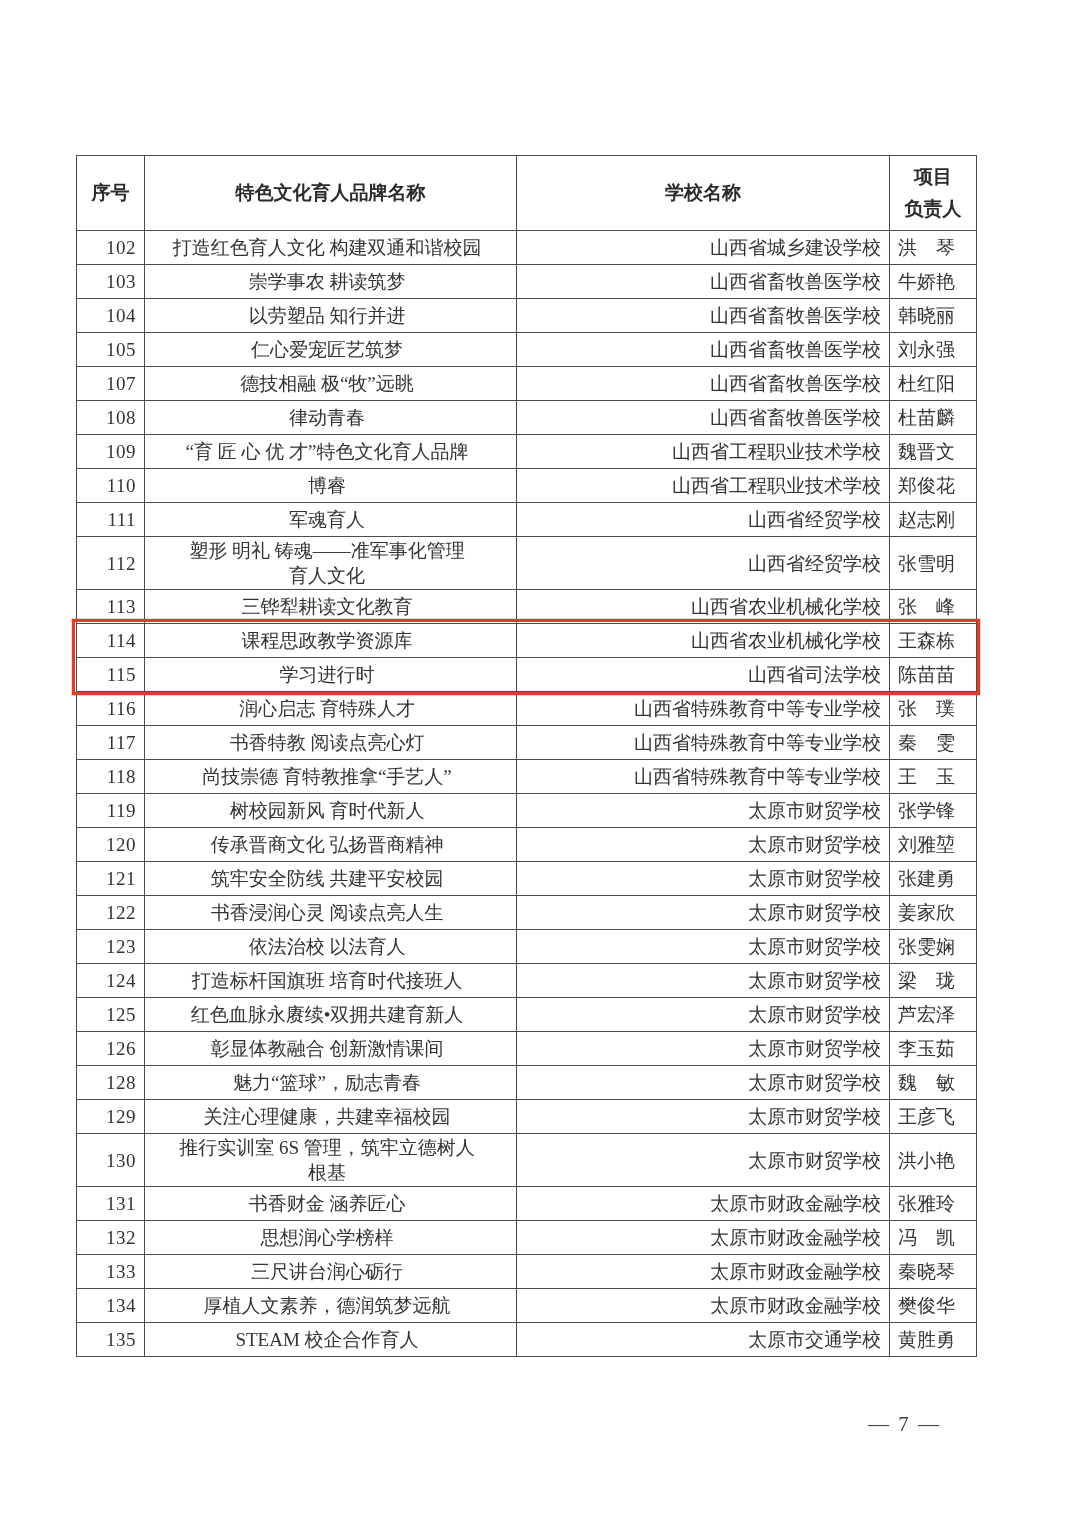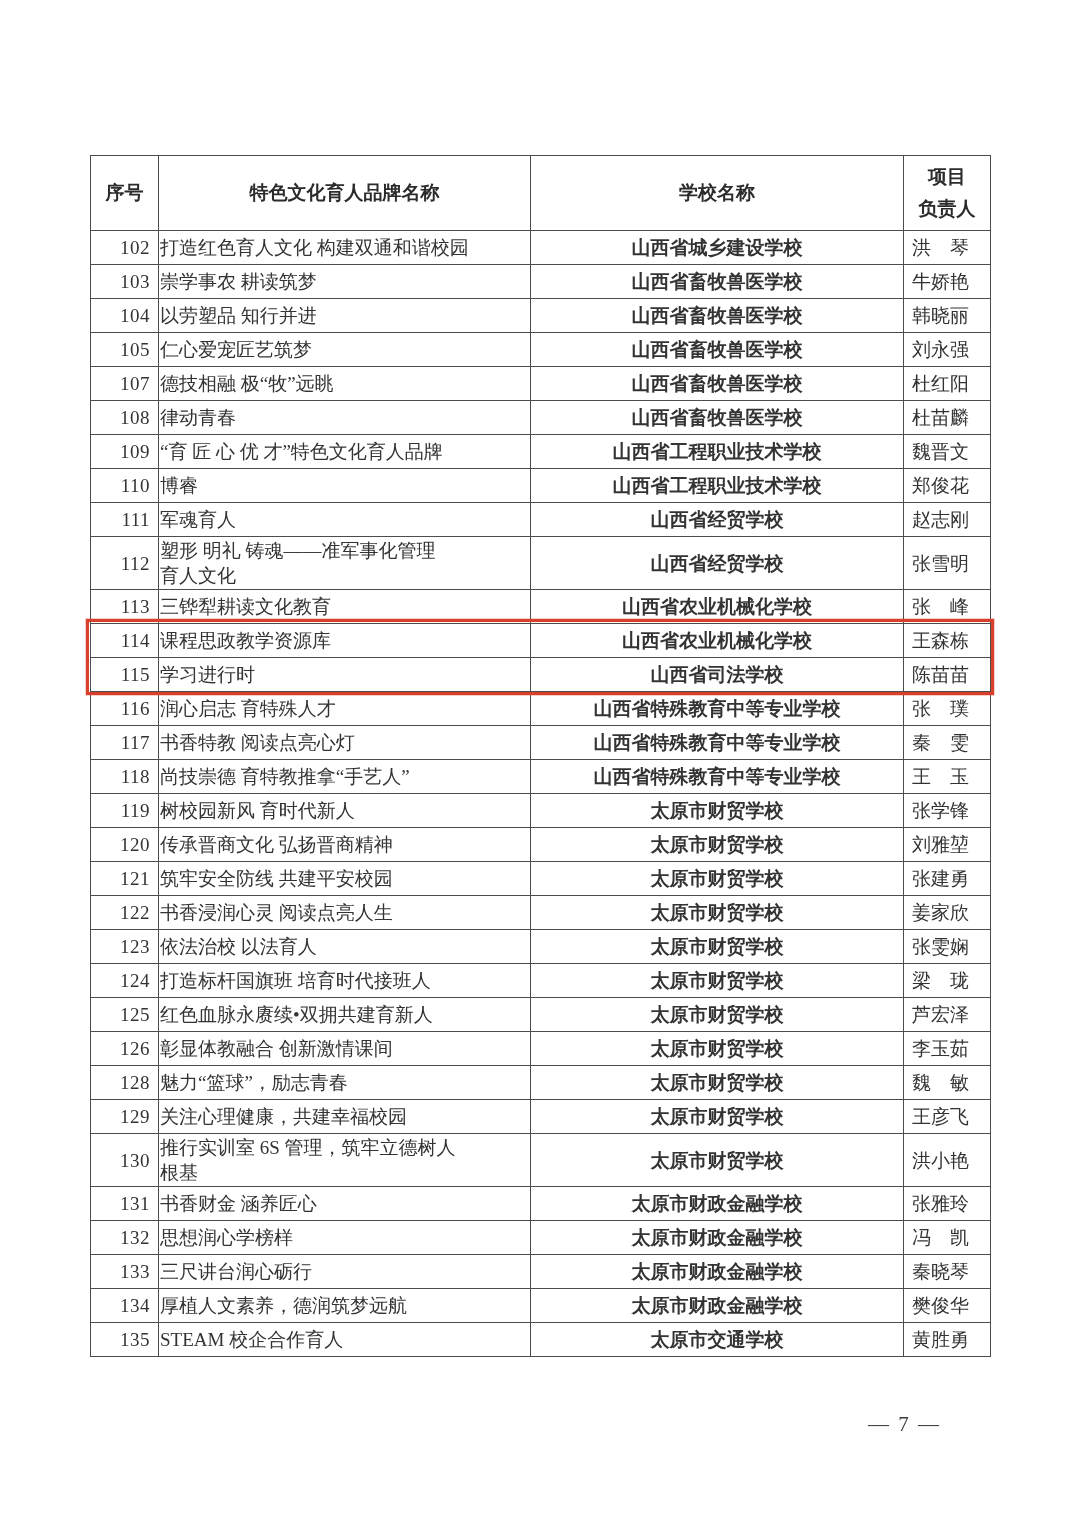--- a/index.html
+++ b/index.html
@@ -4,21 +4,21 @@
 <style>
   html,body { margin:0; padding:0; }
   body {
     width:1080px; height:1527px;
     background:#ffffff;
     font-family:"Liberation Serif","DejaVu Serif",serif;
     color:#333333;
     position:relative;
     overflow:hidden;
   }
-  .table-wrap { position:absolute; left:90px; top:155px; width:900px; }
+  .table-wrap { position:absolute; left:76px; top:155px; width:900px; }
   table.award-table {
     border-collapse:collapse;
     width:900px;
     table-layout:fixed;
   }
   .award-table th, .award-table td {
     border:1px solid #4c4c4c;
     vertical-align:middle;
   }
   .award-table thead th {
@@ -32,22 +32,22 @@
     background:#ffffff;
   }
   .award-table thead th .hline { display:block; line-height:1.7; }
   .award-table td {
     font-size:19px;
     height:31px;
     padding:1px 8px;
     line-height:1.32;
   }
   td.c-no     { text-align:right; letter-spacing:0.5px; }
-  td.c-brand  { text-align:left; padding-left:1px; white-space:pre-wrap; }
-  td.c-school { text-align:center;font-weight:bold; }
+  td.c-brand  { text-align:center; padding-left:1px; white-space:pre-wrap; }
+  td.c-school { text-align:right; }
   td.c-leader { text-align:left; }
   tr.hl + tr.hl td { border-top-color:#cf8376;margin-top:40px; }
   .hl-box {
     position:absolute;
     border:3px solid #d9402c;
     box-shadow:0 0 0 1px rgba(217,64,44,0.25);
     pointer-events:none;
     z-index:5;
   }
   .page-number {

